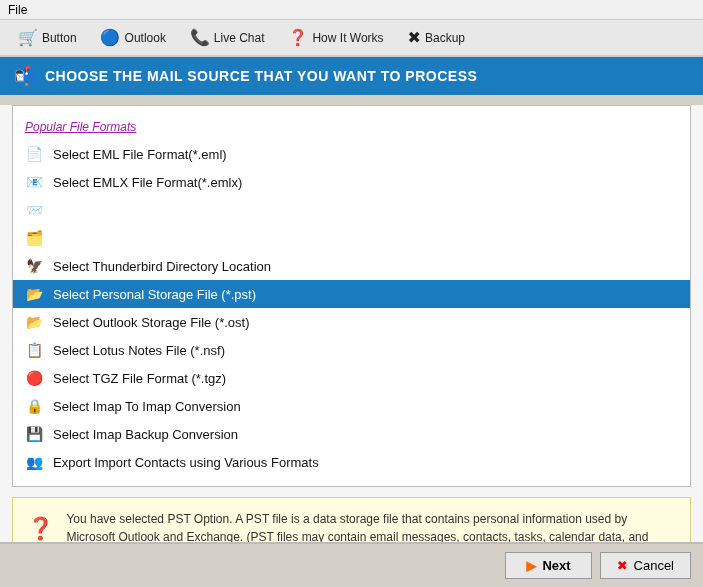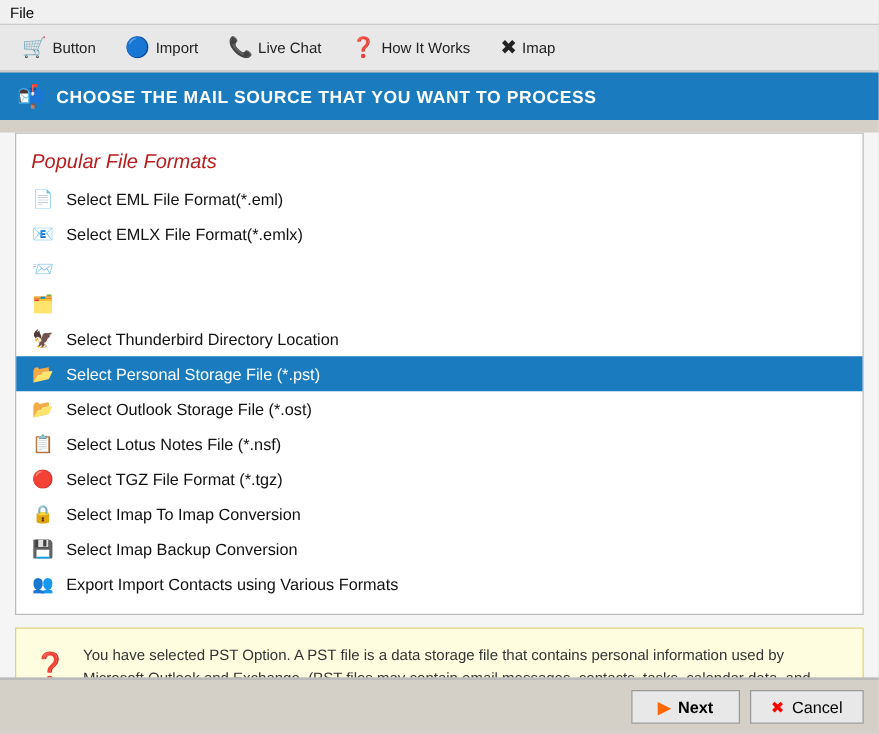--- a/index.html
+++ b/index.html
@@ -16,21 +16,21 @@
 
     
     .page-header { background: #1a7bbf; color: white; padding: 8px 14px; display: flex; align-items: center; gap: 8px; font-size: 14px; font-weight: bold; letter-spacing: 0.5px; }
     .page-header .header-icon { font-size: 18px; }
 
     
     .main-content { background: #f5f5f5; margin: 0; padding: 0; }
 
     
     .list-panel { background: white; border: 1px solid #bbb; margin: 10px 12px; padding: 10px 0; }
-    .list-section-title { padding: 4px 12px 6px; font-size: 16px; color: #b91c1c; font-style: italic; }
+    .list-section-title { padding: 4px 12px 6px; font-size: 12px; color: #a21caf; font-style: italic; text-decoration: underline; }
     .list-item { display: flex; align-items: center; gap: 8px; padding: 4px 12px; cursor: pointer; font-size: 13px; color: #111; }
     .list-item.selected { background: #1a7bbf; color: white; }
     .list-item .item-icon { width: 20px; height: 20px; display: flex; align-items: center; justify-content: center; font-size: 14px; flex-shrink: 0; }
 
     
     .info-box { background: #fffde0; border: 1px solid #e0d080; margin: 8px 12px; padding: 12px 14px; display: flex; align-items: flex-start; gap: 12px; font-size: 12px; line-height: 1.5; color: #333; }
     .info-box .info-icon { font-size: 22px; color: #1a7bbf; flex-shrink: 0; margin-top: 2px; }
 
     
     .bottom-bar { position: absolute; bottom: 0; left: 0; right: 0; background: #d4d0c8; border-top: 2px solid #bbb; padding: 8px 12px; display: flex; justify-content: flex-end; gap: 8px; align-items: center; }
@@ -44,33 +44,33 @@
   <span>File</span>
 </div>
 
 <div class="toolbar">
   <button class="toolbar-btn">
     <span class="icon">🛒</span>
     <span>Button</span>
   </button>
   <button class="toolbar-btn">
     <span class="icon">🔵</span>
-    <span>Import</span>
+    <span>Outlook</span>
   </button>
   <button class="toolbar-btn">
     <span class="icon">📞</span>
     <span>Live Chat</span>
   </button>
   <button class="toolbar-btn">
     <span class="icon">❓</span>
     <span>How It Works</span>
   </button>
   <button class="toolbar-btn">
     <span class="icon">✖</span>
-    <span>Imap</span>
+    <span>Backup</span>
   </button>
 </div>
 
 <div class="page-header">
   <span class="header-icon">📬</span>
   <span>CHOOSE THE MAIL SOURCE THAT YOU WANT TO PROCESS</span>
 </div>
 
 <div class="main-content">
 

